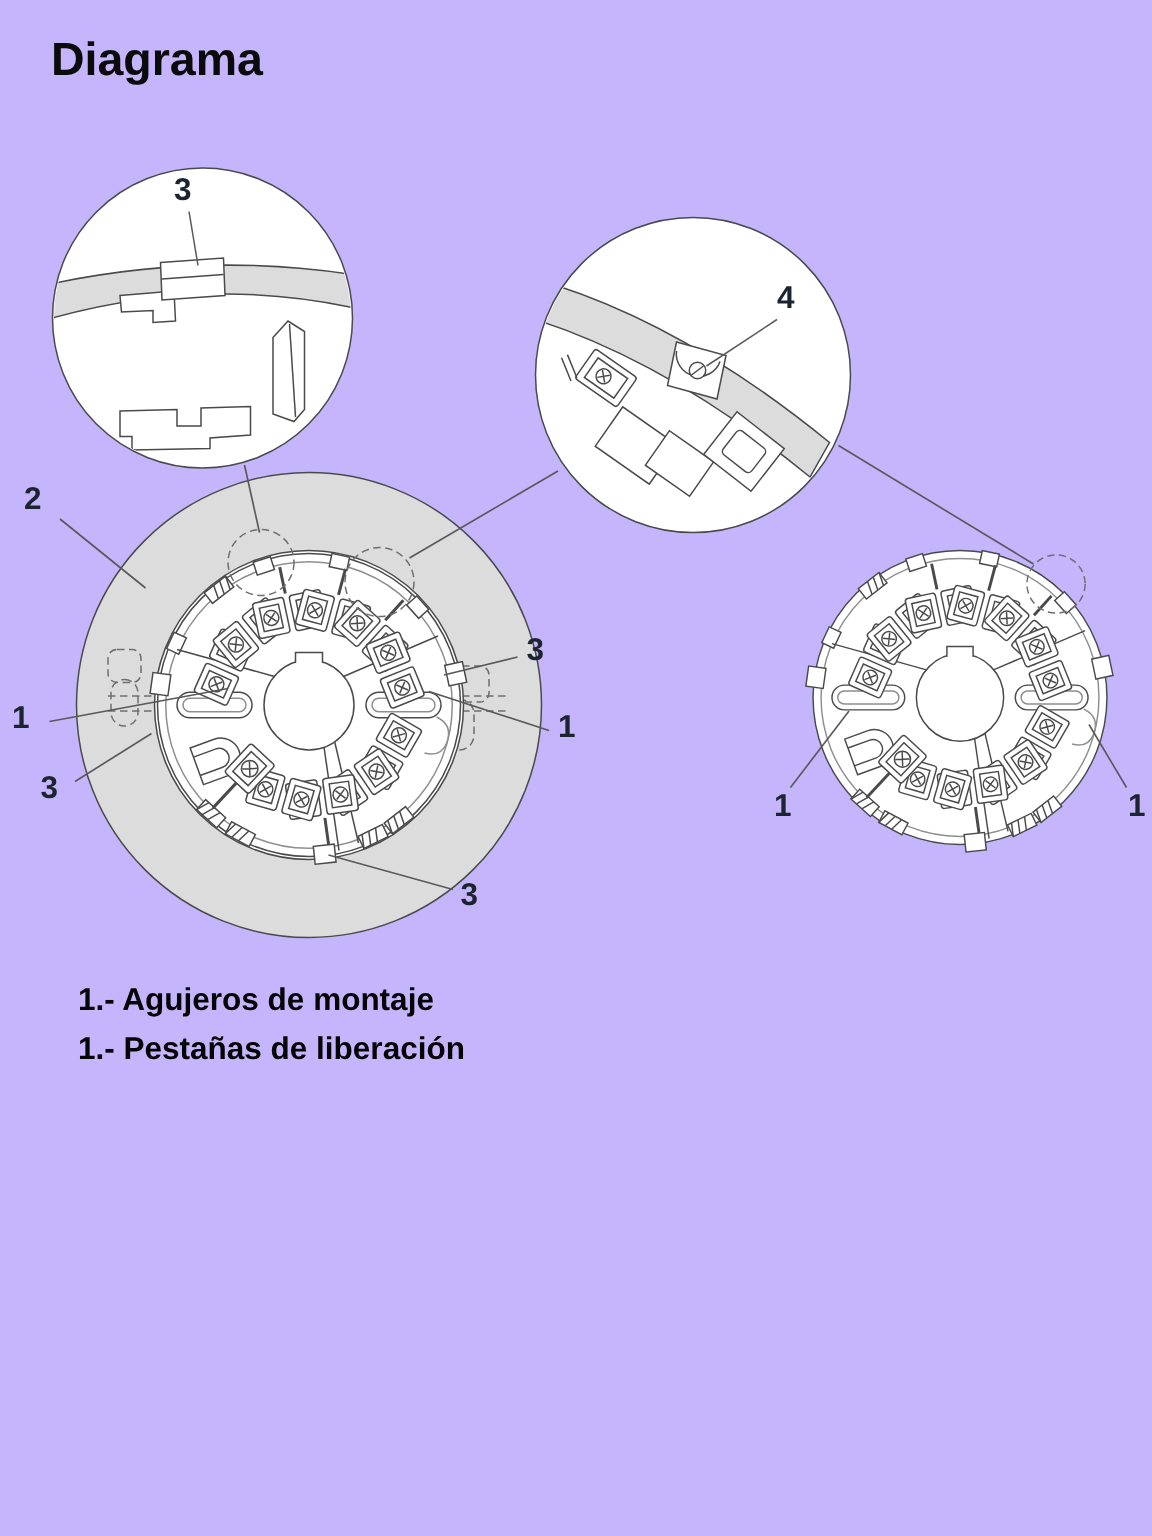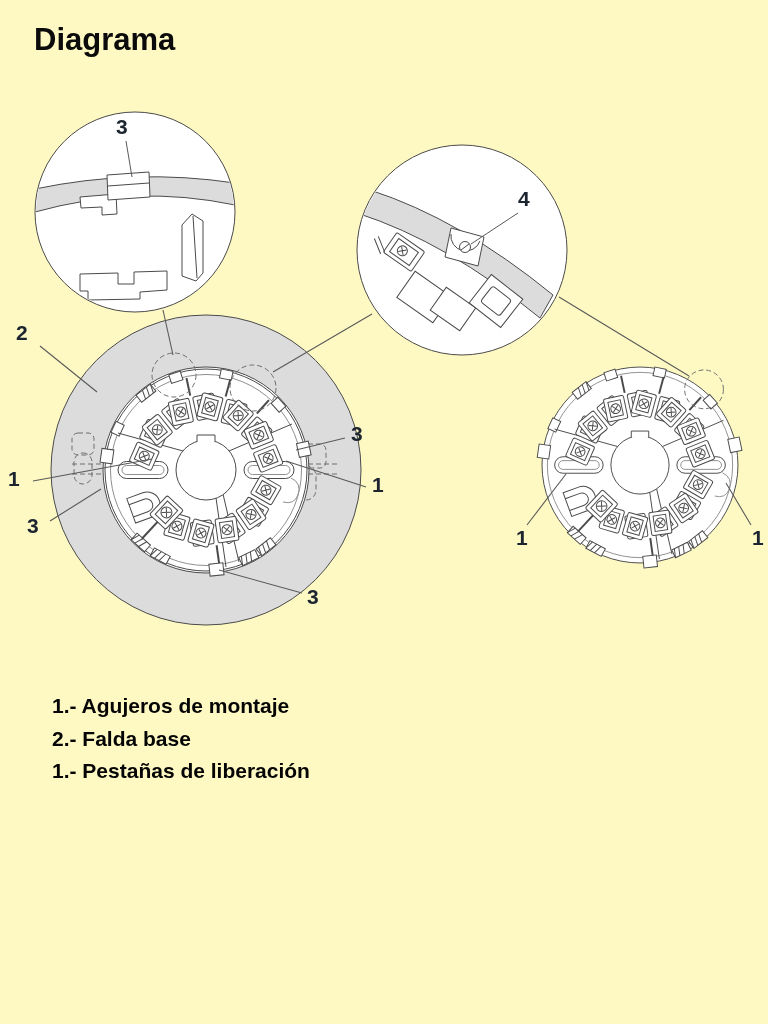--- a/index.html
+++ b/index.html
@@ -1,28 +1,28 @@
 <!DOCTYPE html>
 <html><head>
 <meta charset="utf-8">
 <style>
   html,body{margin:0;padding:0;background:#fff;}
   .page{
-    position:relative;width:768px;height:1024px;background:#fef9c3;overflow:hidden;
+    position:relative;width:768px;height:1024px;background:#c4b5fd;overflow:hidden;
     font-family:"Liberation Sans",sans-serif;
   }
   .title{
     position:absolute;left:34px;top:22px;font-size:31px;font-weight:bold;color:#0b0b0b;
     letter-spacing:0px;
   }
   .diagram-svg{position:absolute;left:0;top:0;}
   .callout{
     position:absolute;font-size:21px;font-weight:bold;color:#1c2430;line-height:22px;
   }
-  .legend{position:absolute;left:52px;top:690px;}
+  .legend{position:absolute;left:52px;top:651px;}
   .legend-item{
     font-size:21px;font-weight:bold;color:#050505;line-height:32.6px;white-space:pre;
   }
 </style>
 </head>
 <body>
 
 <div class="page">
 
   <div class="title">Diagrama</div>
@@ -198,17 +198,16 @@
   <div class="callout" style="left:8px;top:468px;">1</div>
   <div class="callout" style="left:27px;top:515px;">3</div>
   <div class="callout" style="left:351px;top:423px;">3</div>
   <div class="callout" style="left:372px;top:474px;">1</div>
   <div class="callout" style="left:307px;top:586px;">3</div>
   <div class="callout" style="left:516px;top:527px;">1</div>
   <div class="callout" style="left:752px;top:527px;">1</div>
 
   <div class="legend">
     <div class="legend-item">1.- Agujeros de montaje</div>
-    <div class="legend-item">2.- Falda base</div>
     <div class="legend-item">1.- Pestañas de liberación</div>
   </div>
 
 </div>
 
 </body></html>

